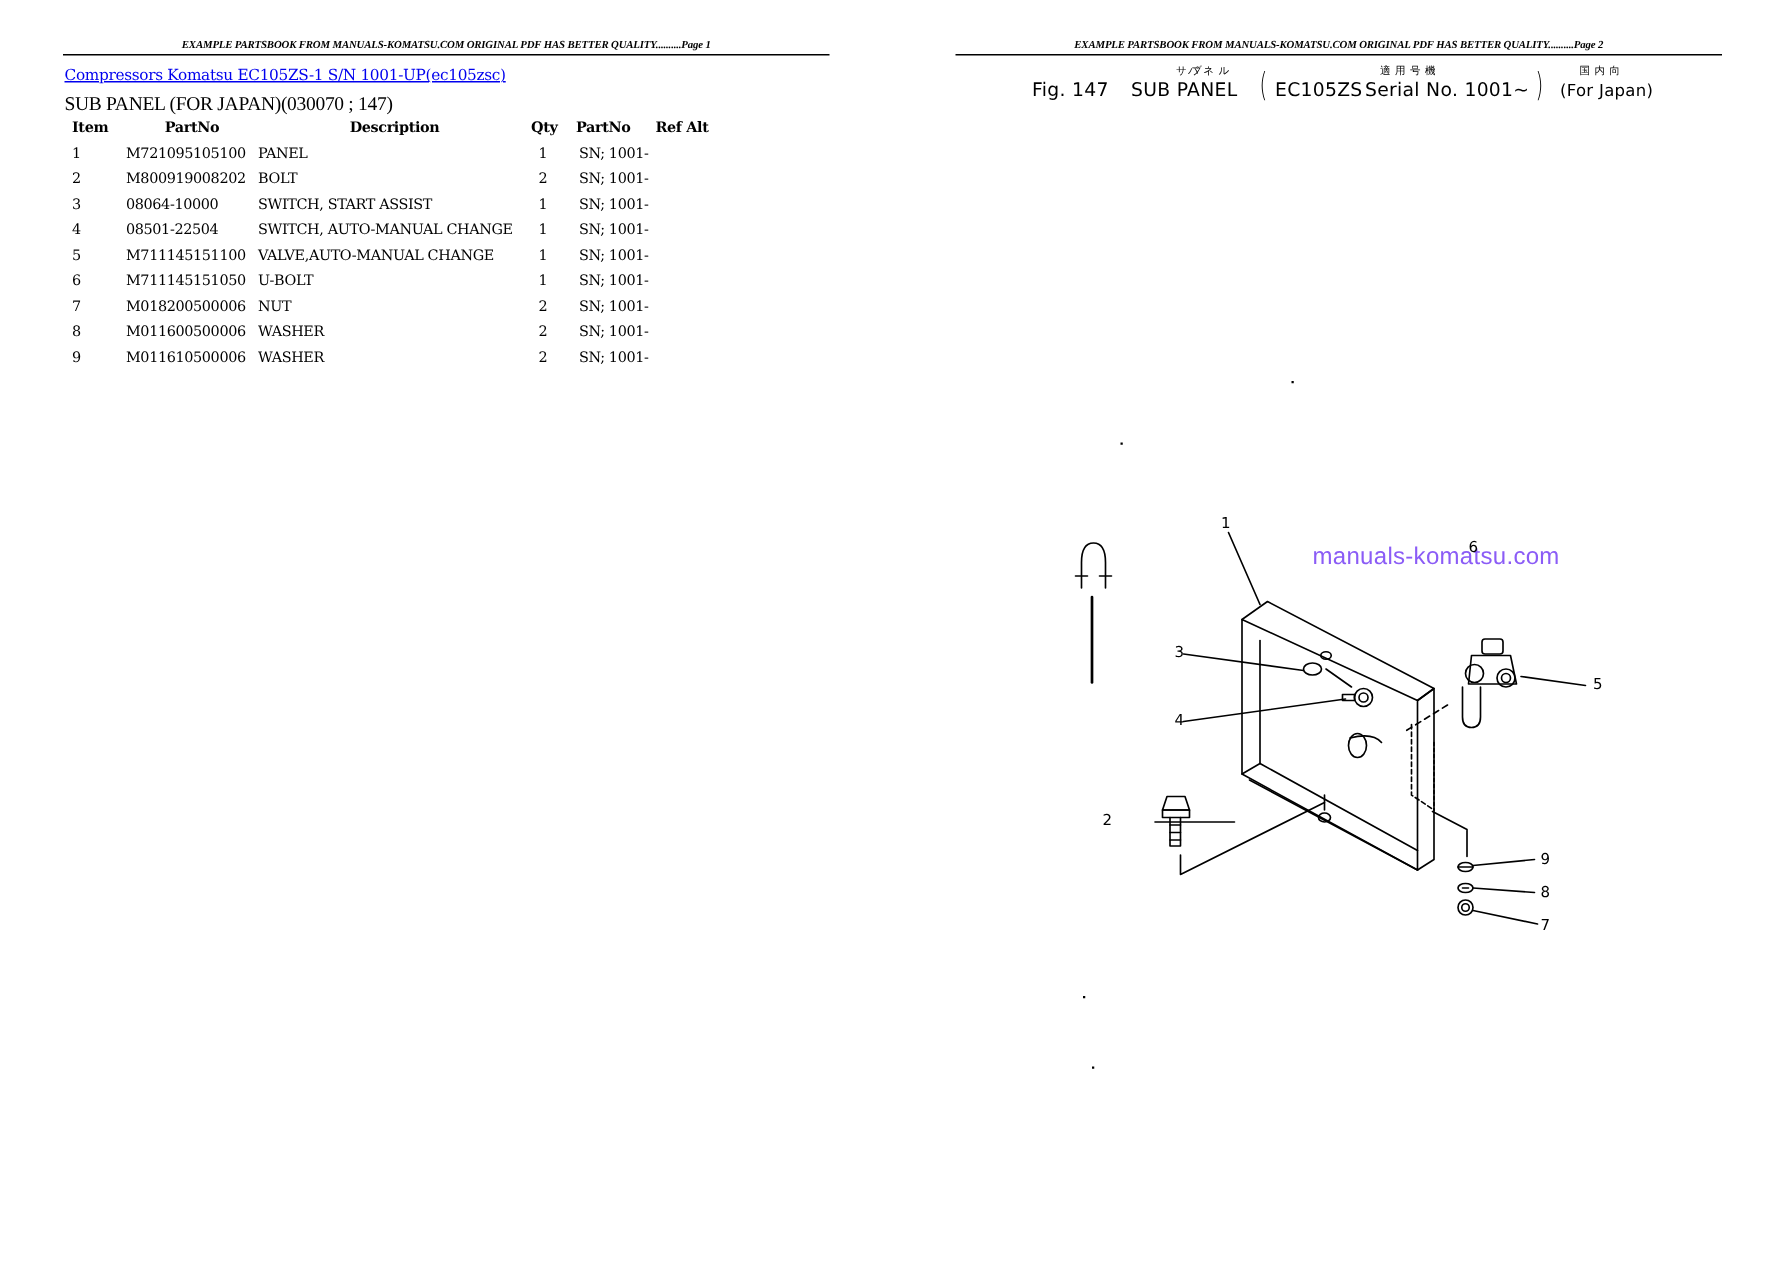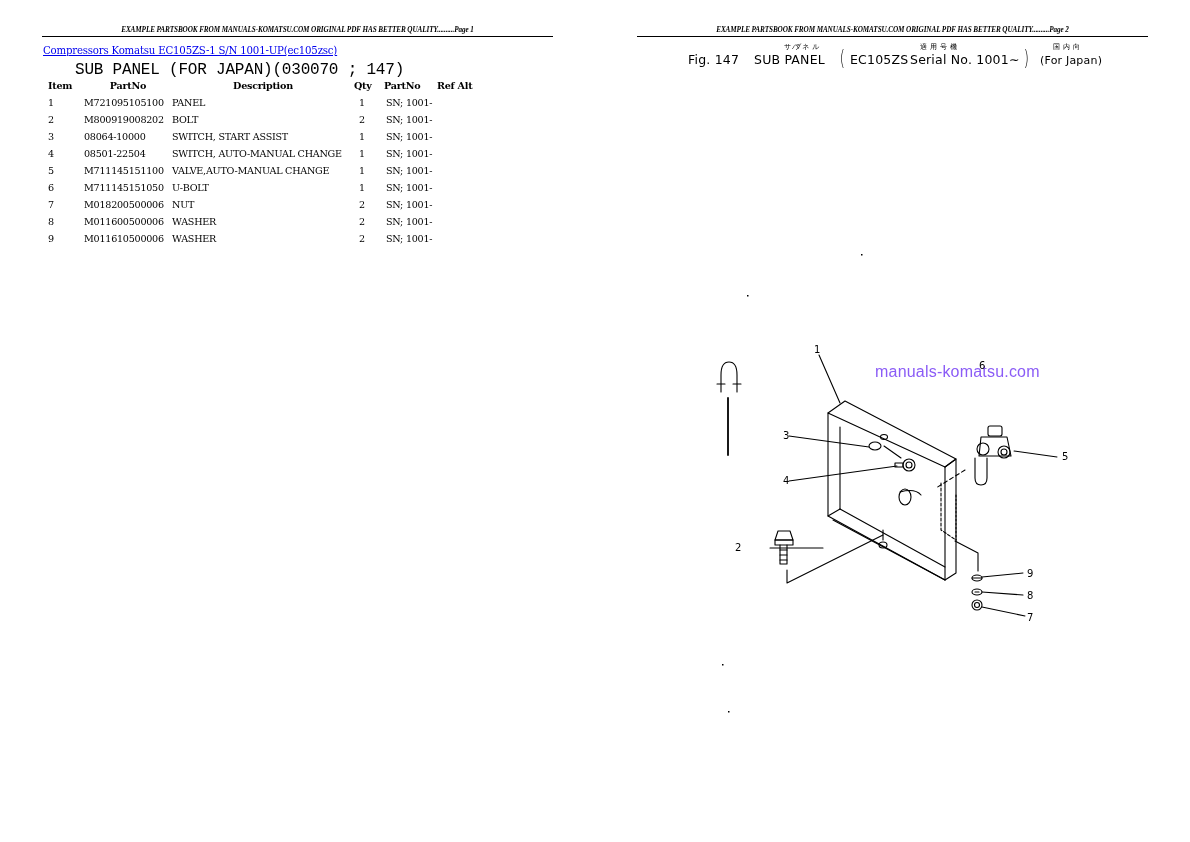--- a/index.html
+++ b/index.html
@@ -19,22 +19,22 @@
     }
     .page-left .hdr { left: 42px; width: 511px; }
     .page-right .hdr { left: 42px; width: 511px; }
 
     .title-link {
       position: absolute; left: 43px; top: 45px;
       font-size: 10.2px; color: #0000ee; text-decoration: underline; white-space: nowrap;
       font-family: "DejaVu Serif", serif; letter-spacing: -0.2px;
     }
     .subtitle {
-      position: absolute; left: 43px; top: 61px; font-size: 16px; white-space: nowrap;
-      font-family: Liberation Mono, monospace; letter-spacing: -0.2px; margin-left: 32px;
+      position: absolute; left: 43px; top: 61px; font-size: 13px; white-space: nowrap;
+      font-family: Liberation Serif, serif; letter-spacing: -0.2px;
     }
 
     table.parts {
       position: absolute; left: 43px; top: 77px; border-collapse: collapse;
       font-family: "DejaVu Serif", serif; font-size: 9.6px; letter-spacing: -0.25px;
     }
     table.parts th, table.parts td { padding: 0; height: 17px; white-space: nowrap; vertical-align: middle; text-align: left; }
     table.parts th { font-weight: bold; }
     .c-item { width: 36px; padding-left: 5px !important; }
     .c-part { width: 88px; }

